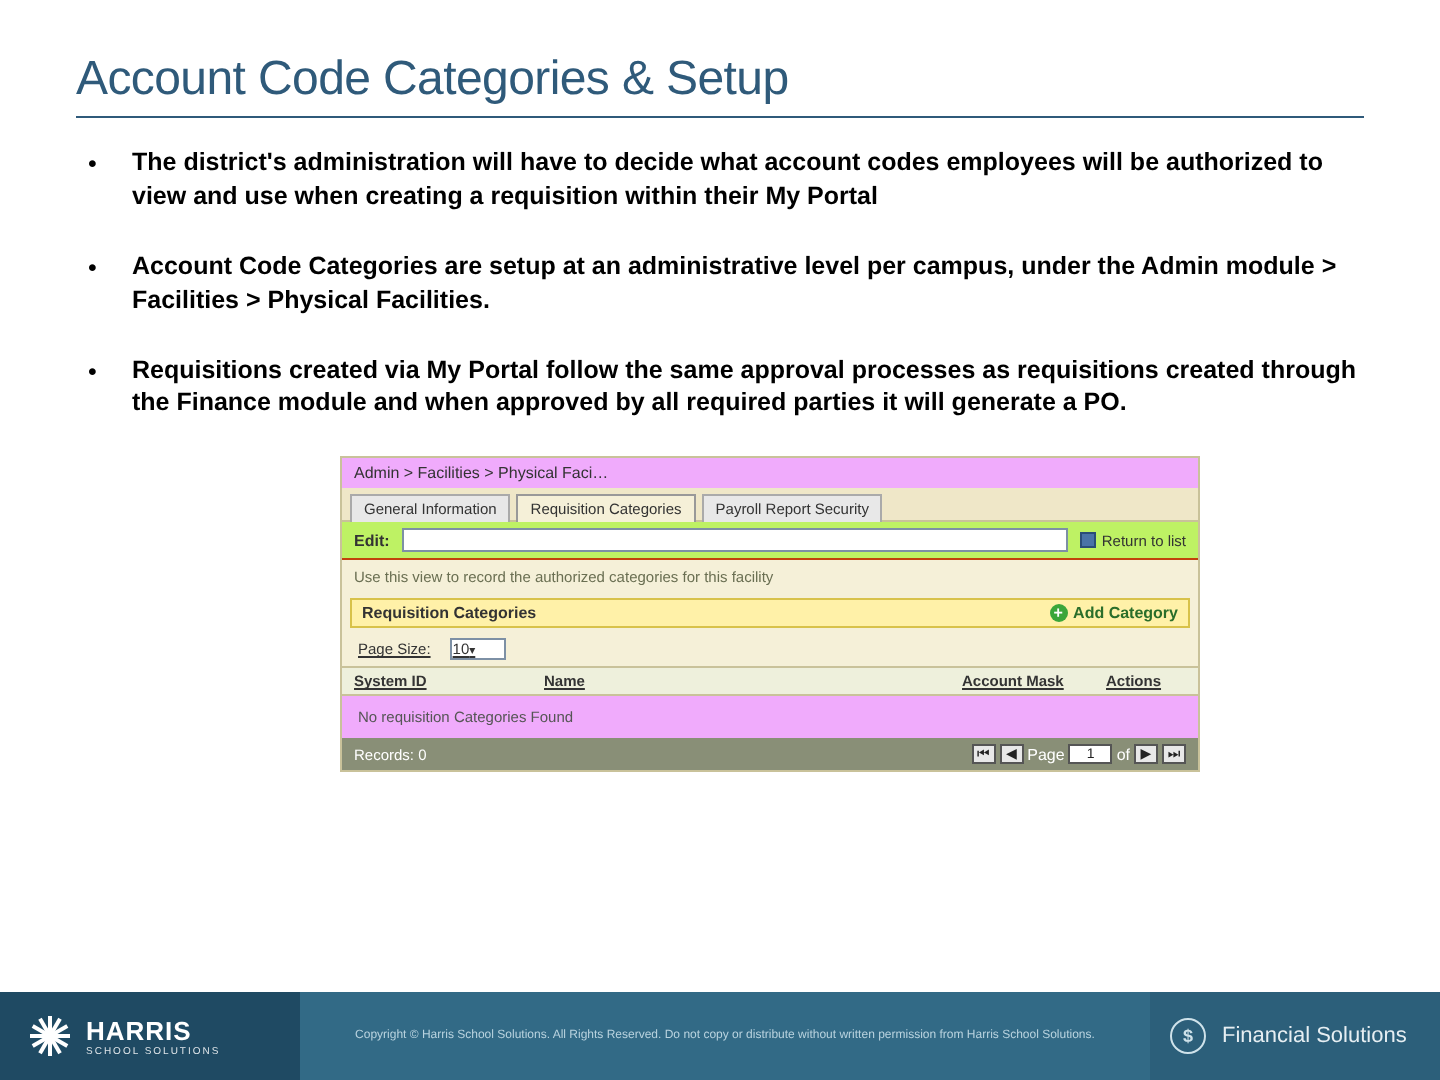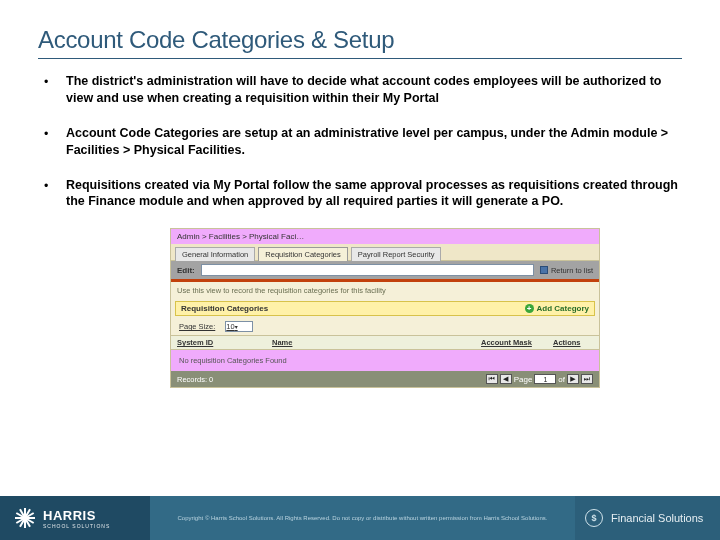--- a/index.html
+++ b/index.html
@@ -11,21 +11,21 @@
   .bullet { display: flex; align-items: flex-start; margin-bottom: 18px; font-size: 12.5px; font-weight: 700; line-height: 1.35; color: #000; }
   .bullet .dot { width: 22px; flex: 0 0 22px; font-weight: 400; padding-top: 1px; }
   .bullet .txt { flex: 1; }
   .shot-wrap { padding: 0 0 0 170px; }
   .shot { width: 430px; font-size: 8px; color: #333; }
   .bc { background: #f0abfc; padding: 3px 6px; border: 1px solid #c9c29a; border-bottom: none; }
   .tabbar { background: #efe7c8; border: 1px solid #c9c29a; border-top: none; display: flex; padding: 2px 4px 0 4px; gap: 3px; }
   .tab { padding: 2px 6px; border: 1px solid #aaa; border-bottom: none; background: #e8e8e8; font-size: 7.5px; position: relative; top: 1px; }
   .tab.active { background: #f5f0d8; border-color: #999; }
   .pane { border: 1px solid #c9c29a; border-top: none; background: #f5f0d8; }
-  .editbar { display: flex; align-items: center; background: #a3a3a3; border-bottom: 3px solid #c2410c; padding: 3px 6px; gap: 6px; }
+  .editbar { display: flex; align-items: center; background: #bef264; border-bottom: 1px solid #c2410c; padding: 3px 6px; gap: 6px; }
   .editlbl { font-weight: 700; }
   .editinput { flex: 1; height: 12px; background: #fff; border: 1px solid #7d90a5; }
   .rtn { display: flex; align-items: center; gap: 3px; font-size: 7.5px; }
   .rtn-icon { width: 8px; height: 8px; background: #4a73a7; border: 1px solid #2b4d78; }
   .hint { padding: 4px 6px; color: #6a6f52; font-size: 7.5px; }
   .catbar { display: flex; align-items: center; background: #fff1a8; border: 1px solid #d8c24a; margin: 2px 4px; padding: 2px 5px; }
   .catbar .cbl { font-weight: 700; }
   .addcat { margin-left: auto; display: flex; align-items: center; gap: 3px; font-weight: 700; color: #2a6e2a; }
   .plus { width: 9px; height: 9px; border-radius: 50%; background: #3aa63a; color: #fff; font-size: 8px; line-height: 9px; text-align: center; font-weight: 700; }
   .psize { display: flex; align-items: center; gap: 10px; padding: 3px 8px; font-size: 7.5px; text-decoration: underline; }
@@ -86,21 +86,21 @@
       </div>
       <div class="pane">
         <div class="editbar">
           <span class="editlbl">Edit:</span>
           <span class="editinput"></span>
           <span class="rtn">
             <span class="rtn-icon"></span>
             <span>Return to list</span>
           </span>
         </div>
-        <div class="hint">Use this view to record the requisition categories for this facility</div>
+        <div class="hint">Use this view to record the authorized categories for this facility</div>
         <div class="catbar">
           <span class="cbl">Requisition Categories</span>
           <span class="addcat">
             <span class="plus">+</span>
             <span>Add Category</span>
           </span>
         </div>
         <div class="psize">
           <span>Page Size:</span>
           <span class="sel">

